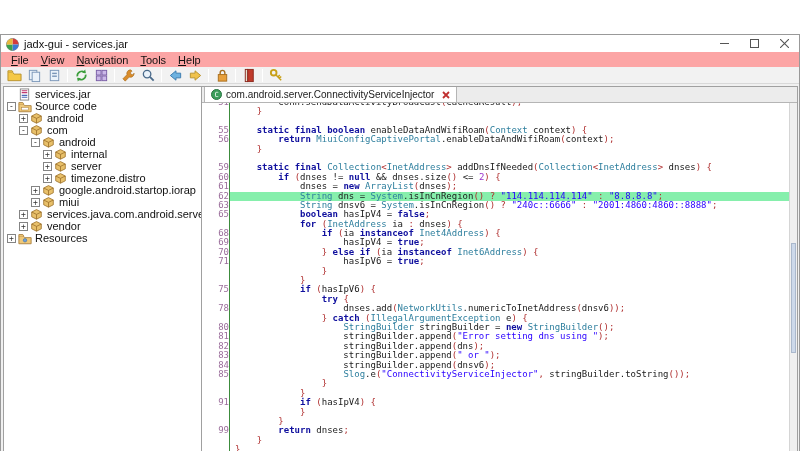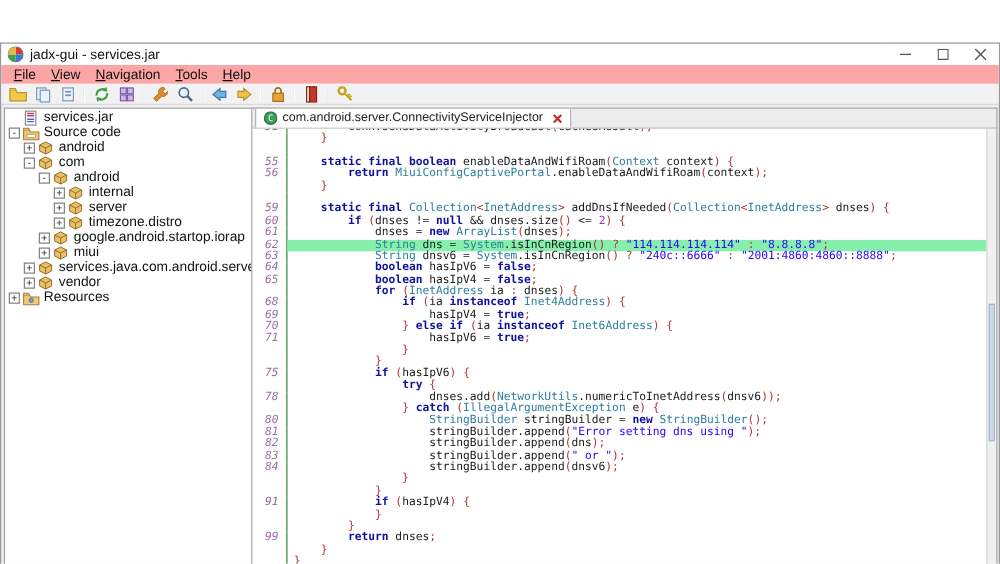--- a/index.html
+++ b/index.html
@@ -42,21 +42,21 @@
   .tabbar { position:absolute; left:0; top:0; right:0; height:16px; background:#ececec; border-bottom:1px solid #b5b5b5; display:flex; align-items:flex-end; padding-left:2px; }
   .tab { height:16px; background:#fff; border:1px solid #b5b5b5; border-bottom:none; display:flex; align-items:center; gap:4px; padding:0 6px; }
   .tab-ico svg { display:block; }
   .tab-label { font-size:10px; color:#222; }
   .tab-close { border:none; background:transparent; padding:0; display:flex; margin-left:4px; }
 
   .code-area { position:absolute; left:0; top:16px; right:8px; bottom:8px; background:#fff; overflow:hidden; font-family:"DejaVu Sans Mono", monospace; }
   .code-row { display:flex; height:9.4px; line-height:9.4px; font-size:9px; white-space:pre; }
   .code-row.clip { height:4px; overflow:hidden; }
   .code-row.clip .num, .code-row.clip .code-text { margin-top:-5px; }
-  .num { width:28px; flex:none; color:#9B6E9B; text-align:center; padding-left:4px; border-right:1px solid #3C8C3C;font-style:italic; }
+  .num { width:28px; flex:none; color:#9B6E9B; text-align:right; padding-left:4px; border-right:1px solid #3C8C3C; }
   .code-text { padding-left:5px; flex:1; }
   .code-row.hl .code-text { background:#86efac; }
   .tok-k { color:#10109E; font-weight:bold; }
   .tok-y { color:#2E7F9E; }
   .tok-s { color:#2A00FF; }
   .tok-p { color:#B03030; }
   .tok-n { color:#9932CC; }
   .tok-d { color:#1a1a1a; }
 
   .vscroll { position:absolute; right:0; top:16px; bottom:8px; width:8px; background:#f0f0f0; border-left:1px solid #d5d5d5; }
@@ -401,38 +401,38 @@
         <div class="code-row"><span class="num"></span><span class="code-text"></span></div>
         <div class="code-row"><span class="num">55</span><span class="code-text"><span class="tok-d">    </span><span class="tok-k">static</span><span class="tok-d"> </span><span class="tok-k">final</span><span class="tok-d"> </span><span class="tok-k">boolean</span><span class="tok-d"> enableDataAndWifiRoam</span><span class="tok-p">(</span><span class="tok-y">Context</span><span class="tok-d"> context</span><span class="tok-p">)</span><span class="tok-d"> </span><span class="tok-p">{</span></span></div>
         <div class="code-row"><span class="num">56</span><span class="code-text"><span class="tok-d">        </span><span class="tok-k">return</span><span class="tok-d"> </span><span class="tok-y">MiuiConfigCaptivePortal</span><span class="tok-d">.enableDataAndWifiRoam</span><span class="tok-p">(</span><span class="tok-d">context</span><span class="tok-p">);</span></span></div>
         <div class="code-row"><span class="num"></span><span class="code-text"><span class="tok-p">    }</span></span></div>
         <div class="code-row"><span class="num"></span><span class="code-text"></span></div>
         <div class="code-row"><span class="num">59</span><span class="code-text"><span class="tok-d">    </span><span class="tok-k">static</span><span class="tok-d"> </span><span class="tok-k">final</span><span class="tok-d"> </span><span class="tok-y">Collection</span><span class="tok-p">&lt;</span><span class="tok-y">InetAddress</span><span class="tok-p">&gt;</span><span class="tok-d"> addDnsIfNeeded</span><span class="tok-p">(</span><span class="tok-y">Collection</span><span class="tok-p">&lt;</span><span class="tok-y">InetAddress</span><span class="tok-p">&gt;</span><span class="tok-d"> dnses</span><span class="tok-p">)</span><span class="tok-d"> </span><span class="tok-p">{</span></span></div>
         <div class="code-row"><span class="num">60</span><span class="code-text"><span class="tok-d">        </span><span class="tok-k">if</span><span class="tok-d"> </span><span class="tok-p">(</span><span class="tok-d">dnses != </span><span class="tok-k">null</span><span class="tok-d"> &amp;&amp; dnses.size</span><span class="tok-p">()</span><span class="tok-d"> &lt;= </span><span class="tok-n">2</span><span class="tok-p">)</span><span class="tok-d"> </span><span class="tok-p">{</span></span></div>
         <div class="code-row"><span class="num">61</span><span class="code-text"><span class="tok-d">            dnses = </span><span class="tok-k">new</span><span class="tok-d"> </span><span class="tok-y">ArrayList</span><span class="tok-p">(</span><span class="tok-d">dnses</span><span class="tok-p">);</span></span></div>
         <div class="code-row hl"><span class="num">62</span><span class="code-text"><span class="tok-d">            </span><span class="tok-y">String</span><span class="tok-d"> dns = </span><span class="tok-y">System</span><span class="tok-d">.isInCnRegion</span><span class="tok-p">()</span><span class="tok-d"> </span><span class="tok-p">?</span><span class="tok-d"> </span><span class="tok-s">"114.114.114.114"</span><span class="tok-d"> </span><span class="tok-p">:</span><span class="tok-d"> </span><span class="tok-s">"8.8.8.8"</span><span class="tok-p">;</span></span></div>
         <div class="code-row"><span class="num">63</span><span class="code-text"><span class="tok-d">            </span><span class="tok-y">String</span><span class="tok-d"> dnsv6 = </span><span class="tok-y">System</span><span class="tok-d">.isInCnRegion</span><span class="tok-p">()</span><span class="tok-d"> </span><span class="tok-p">?</span><span class="tok-d"> </span><span class="tok-s">"240c::6666"</span><span class="tok-d"> </span><span class="tok-p">:</span><span class="tok-d"> </span><span class="tok-s">"2001:4860:4860::8888"</span><span class="tok-p">;</span></span></div>
-        <div class="code-row"><span class="num">64</span><span class="code-text"><span class="tok-d">            </span><span class="tok-k">boolean</span><span class="tok-d"> hasIpV6 = </span><span class="tok-k">false</span><span class="tok-p">;</span></span></div>
         <div class="code-row"><span class="num">65</span><span class="code-text"><span class="tok-d">            </span><span class="tok-k">boolean</span><span class="tok-d"> hasIpV4 = </span><span class="tok-k">false</span><span class="tok-p">;</span></span></div>
         <div class="code-row"><span class="num"></span><span class="code-text"><span class="tok-d">            </span><span class="tok-k">for</span><span class="tok-d"> </span><span class="tok-p">(</span><span class="tok-y">InetAddress</span><span class="tok-d"> ia </span><span class="tok-p">:</span><span class="tok-d"> dnses</span><span class="tok-p">)</span><span class="tok-d"> </span><span class="tok-p">{</span></span></div>
         <div class="code-row"><span class="num">68</span><span class="code-text"><span class="tok-d">                </span><span class="tok-k">if</span><span class="tok-d"> </span><span class="tok-p">(</span><span class="tok-d">ia </span><span class="tok-k">instanceof</span><span class="tok-d"> </span><span class="tok-y">Inet4Address</span><span class="tok-p">)</span><span class="tok-d"> </span><span class="tok-p">{</span></span></div>
         <div class="code-row"><span class="num">69</span><span class="code-text"><span class="tok-d">                    hasIpV4 = </span><span class="tok-k">true</span><span class="tok-p">;</span></span></div>
         <div class="code-row"><span class="num">70</span><span class="code-text"><span class="tok-d">                </span><span class="tok-p">}</span><span class="tok-d"> </span><span class="tok-k">else</span><span class="tok-d"> </span><span class="tok-k">if</span><span class="tok-d"> </span><span class="tok-p">(</span><span class="tok-d">ia </span><span class="tok-k">instanceof</span><span class="tok-d"> </span><span class="tok-y">Inet6Address</span><span class="tok-p">)</span><span class="tok-d"> </span><span class="tok-p">{</span></span></div>
         <div class="code-row"><span class="num">71</span><span class="code-text"><span class="tok-d">                    hasIpV6 = </span><span class="tok-k">true</span><span class="tok-p">;</span></span></div>
         <div class="code-row"><span class="num"></span><span class="code-text"><span class="tok-p">                }</span></span></div>
         <div class="code-row"><span class="num"></span><span class="code-text"><span class="tok-p">            }</span></span></div>
         <div class="code-row"><span class="num">75</span><span class="code-text"><span class="tok-d">            </span><span class="tok-k">if</span><span class="tok-d"> </span><span class="tok-p">(</span><span class="tok-d">hasIpV6</span><span class="tok-p">)</span><span class="tok-d"> </span><span class="tok-p">{</span></span></div>
         <div class="code-row"><span class="num"></span><span class="code-text"><span class="tok-d">                </span><span class="tok-k">try</span><span class="tok-d"> </span><span class="tok-p">{</span></span></div>
         <div class="code-row"><span class="num">78</span><span class="code-text"><span class="tok-d">                    dnses.add</span><span class="tok-p">(</span><span class="tok-y">NetworkUtils</span><span class="tok-d">.numericToInetAddress</span><span class="tok-p">(</span><span class="tok-d">dnsv6</span><span class="tok-p">));</span></span></div>
         <div class="code-row"><span class="num"></span><span class="code-text"><span class="tok-d">                </span><span class="tok-p">}</span><span class="tok-d"> </span><span class="tok-k">catch</span><span class="tok-d"> </span><span class="tok-p">(</span><span class="tok-y">IllegalArgumentException</span><span class="tok-d"> e</span><span class="tok-p">)</span><span class="tok-d"> </span><span class="tok-p">{</span></span></div>
         <div class="code-row"><span class="num">80</span><span class="code-text"><span class="tok-d">                    </span><span class="tok-y">StringBuilder</span><span class="tok-d"> stringBuilder = </span><span class="tok-k">new</span><span class="tok-d"> </span><span class="tok-y">StringBuilder</span><span class="tok-p">();</span></span></div>
         <div class="code-row"><span class="num">81</span><span class="code-text"><span class="tok-d">                    stringBuilder.append</span><span class="tok-p">(</span><span class="tok-s">"Error setting dns using "</span><span class="tok-p">);</span></span></div>
         <div class="code-row"><span class="num">82</span><span class="code-text"><span class="tok-d">                    stringBuilder.append</span><span class="tok-p">(</span><span class="tok-d">dns</span><span class="tok-p">);</span></span></div>
         <div class="code-row"><span class="num">83</span><span class="code-text"><span class="tok-d">                    stringBuilder.append</span><span class="tok-p">(</span><span class="tok-s">" or "</span><span class="tok-p">);</span></span></div>
         <div class="code-row"><span class="num">84</span><span class="code-text"><span class="tok-d">                    stringBuilder.append</span><span class="tok-p">(</span><span class="tok-d">dnsv6</span><span class="tok-p">);</span></span></div>
+        <div class="code-row"><span class="num">85</span><span class="code-text"><span class="tok-d">                    </span><span class="tok-y">Slog</span><span class="tok-d">.e</span><span class="tok-p">(</span><span class="tok-s">"ConnectivityServiceInjector"</span><span class="tok-p">,</span><span class="tok-d"> stringBuilder.toString</span><span class="tok-p">());</span></span></div>
         <div class="code-row"><span class="num"></span><span class="code-text"><span class="tok-p">                }</span></span></div>
         <div class="code-row"><span class="num"></span><span class="code-text"><span class="tok-p">            }</span></span></div>
         <div class="code-row"><span class="num">91</span><span class="code-text"><span class="tok-d">            </span><span class="tok-k">if</span><span class="tok-d"> </span><span class="tok-p">(</span><span class="tok-d">hasIpV4</span><span class="tok-p">)</span><span class="tok-d"> </span><span class="tok-p">{</span></span></div>
         <div class="code-row"><span class="num"></span><span class="code-text"><span class="tok-p">            }</span></span></div>
         <div class="code-row"><span class="num"></span><span class="code-text"><span class="tok-p">        }</span></span></div>
         <div class="code-row"><span class="num">99</span><span class="code-text"><span class="tok-d">        </span><span class="tok-k">return</span><span class="tok-d"> dnses</span><span class="tok-p">;</span></span></div>
         <div class="code-row"><span class="num"></span><span class="code-text"><span class="tok-p">    }</span></span></div>
         <div class="code-row"><span class="num"></span><span class="code-text"><span class="tok-p">}</span></span></div>
       </div>
     <div class="vscroll">

